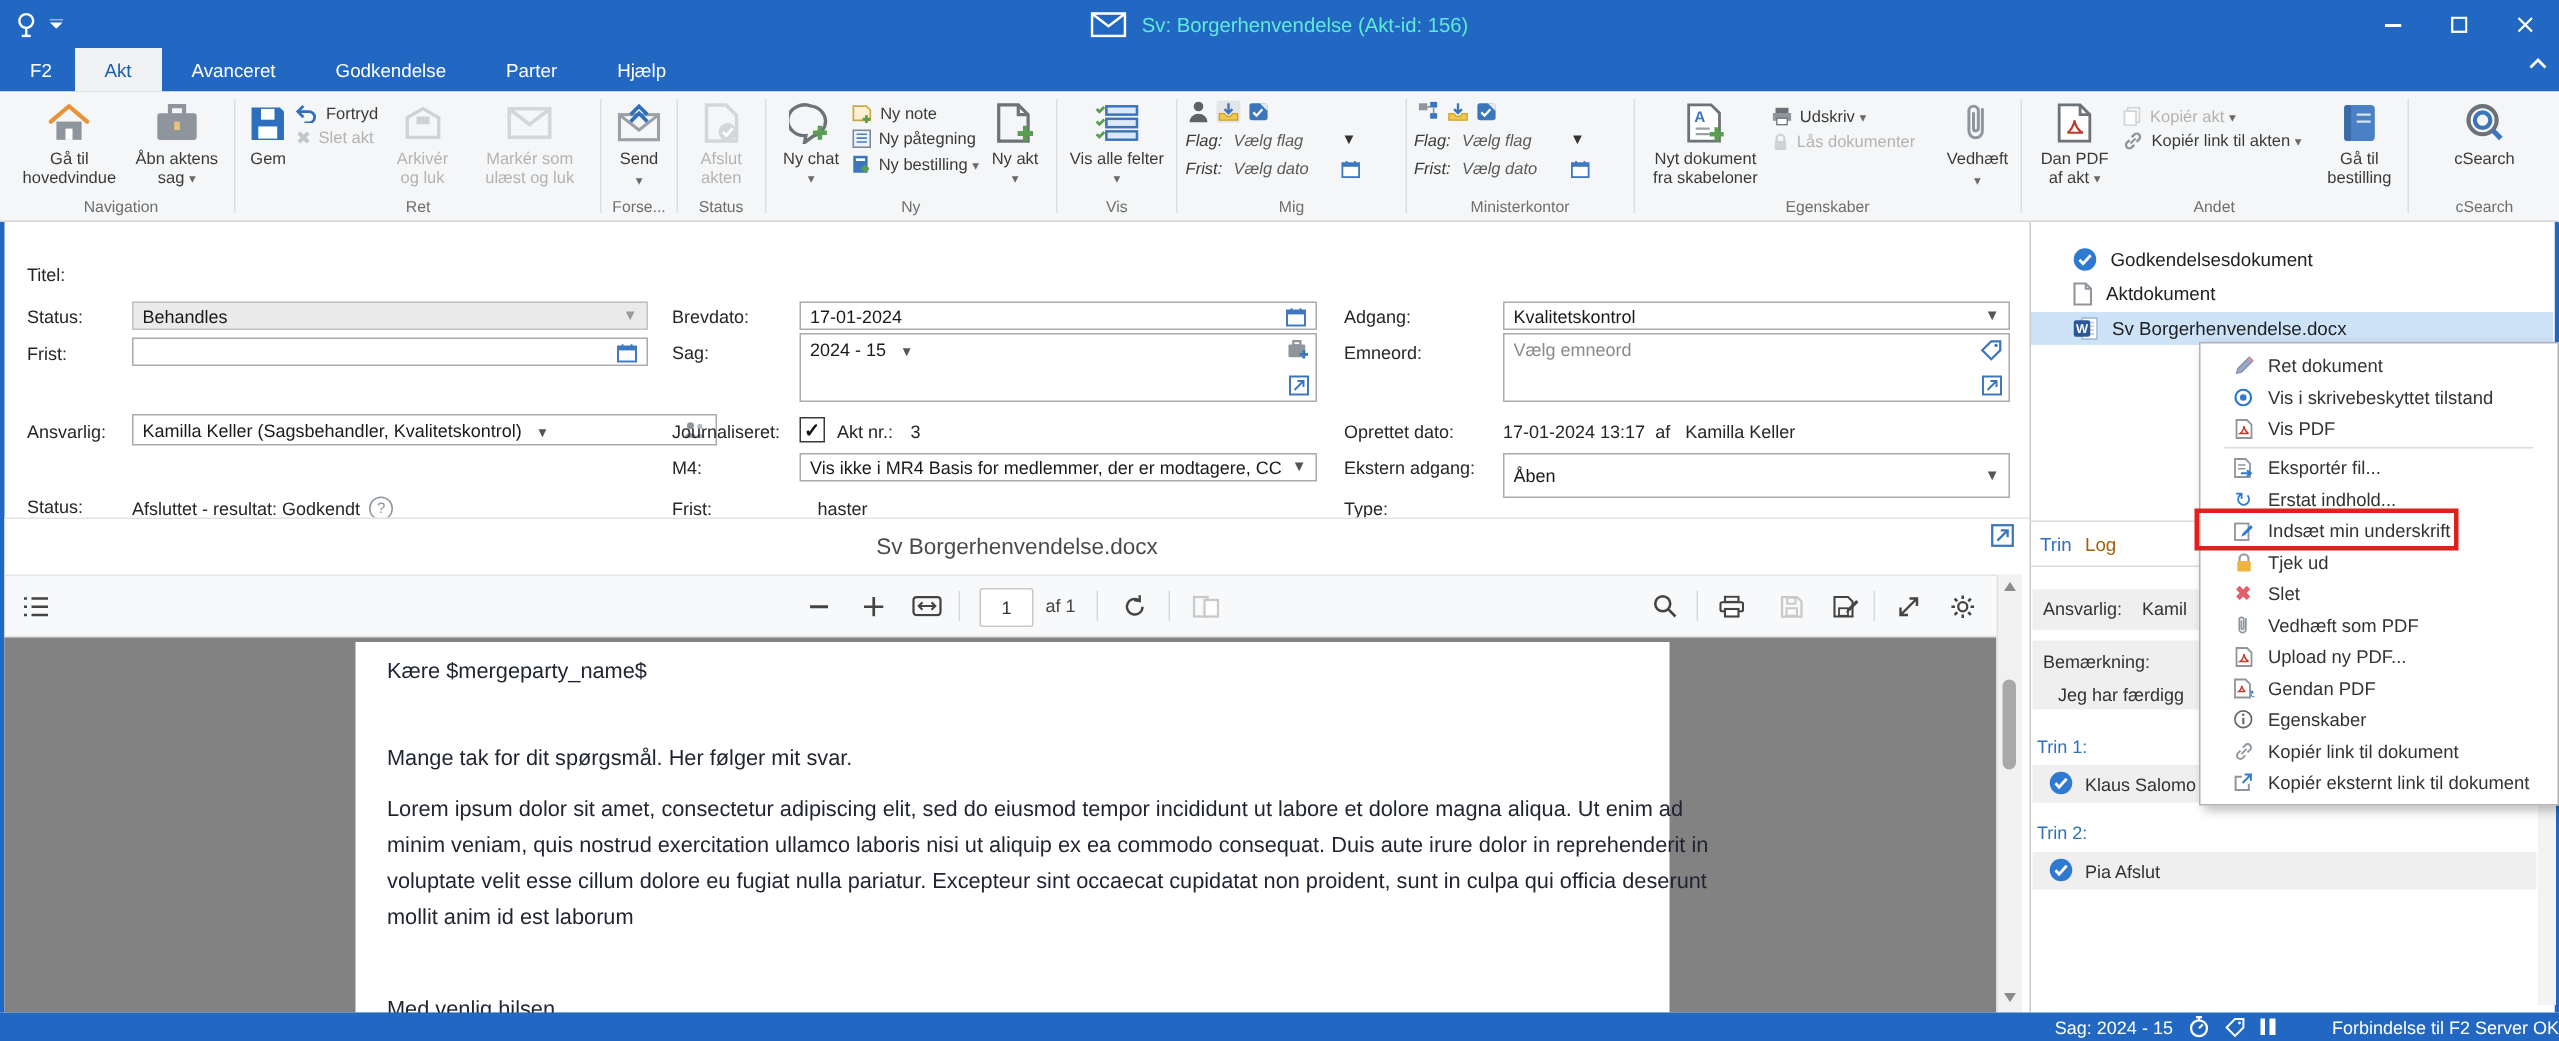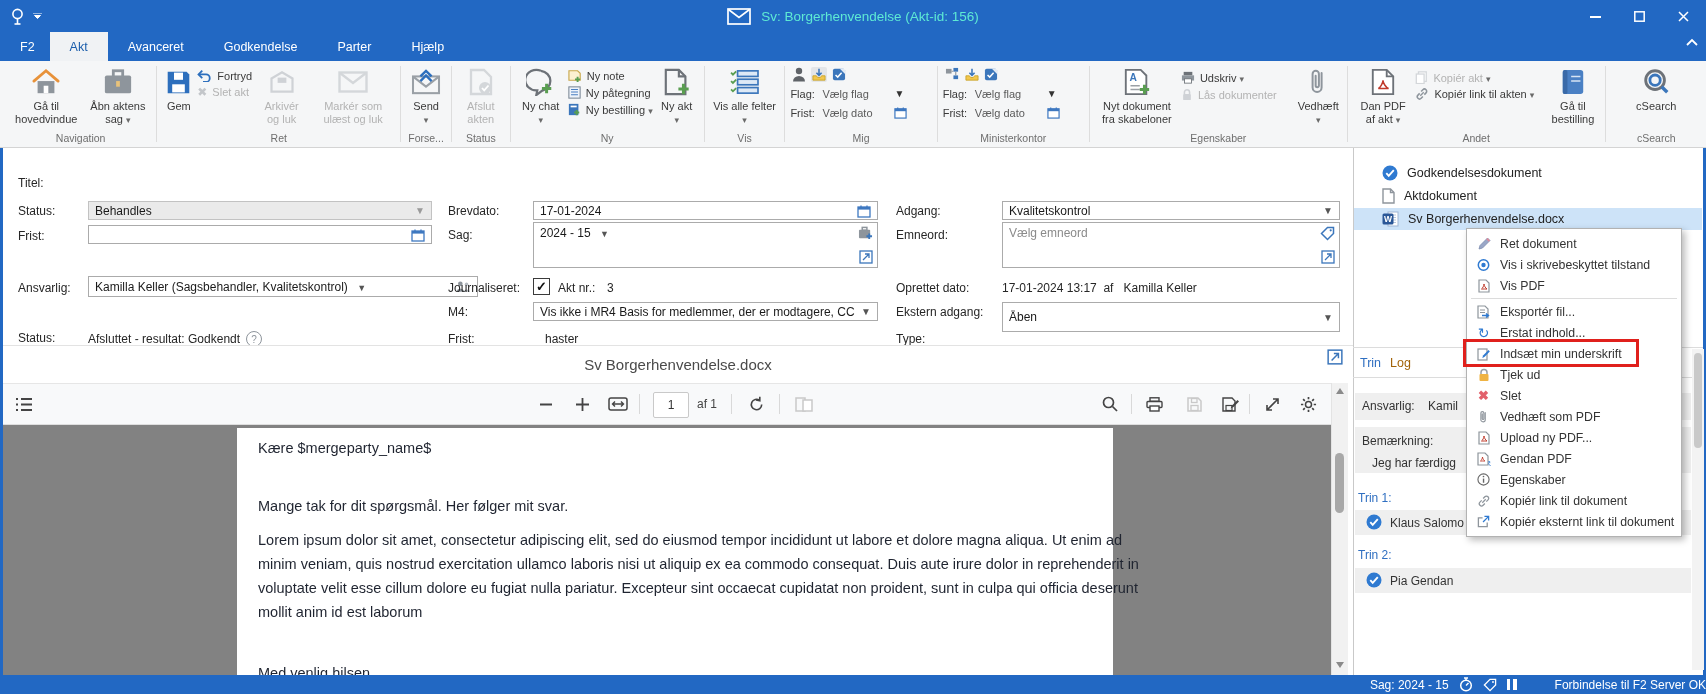--- a/index.html
+++ b/index.html
@@ -30,21 +30,21 @@
   .rg-body{flex:1;display:flex;align-items:flex-start;padding:4px 4px 0 4px;gap:2px;}
   .rg-label{text-align:center;font-size:10.5px;color:#6e6e6e;padding:0 2px 3px 2px;white-space:nowrap;overflow:hidden;}
   .rdiv{width:1px;background:#dddddd;margin:5px 1px;}
   .bigbtn{display:flex;flex-direction:column;align-items:center;font-size:11px;color:#3a3a3a;text-align:center;line-height:1.18;gap:3px;padding:2px 3px;max-width:78px;}
   .bigbtn .bi{height:30px;display:flex;align-items:center;justify-content:center;}
   .bigbtn.disabled{color:#b3b3b3;}
   .stack{display:flex;flex-direction:column;gap:4px;padding-top:4px;font-size:11px;color:#3a3a3a;}
   .srow{display:flex;align-items:center;gap:5px;white-space:nowrap;}
   .srow.disabled{color:#b3b3b3;}
   .caret{font-size:9px;color:#6a6a6a;line-height:1;}
-  .flaggrid{display:flex;flex-direction:column;font-size:11px;color:#3a3a3a;padding-top:1px;}
+  .flaggrid{display:flex;flex-direction:column;font-size:11px;color:#3a3a3a;padding-top:1px;font-style:italic;}
   .flagicons{display:flex;align-items:center;gap:5px;padding-left:2px;height:20px;}
   .flagrow{display:flex;align-items:center;height:19px;white-space:nowrap;}
   .flagrow .k{width:32px;}
   .flagrow .v{color:#5a5a5a;width:72px;}
 
   
   .sideborder{width:3px;background:#2268c3;}
 
   
   .lbl{position:absolute;font-size:12px;color:#262626;white-space:nowrap;}
@@ -78,21 +78,21 @@
   .dlist-item{position:absolute;left:1px;width:348px;height:22px;display:flex;align-items:center;gap:9px;padding-left:28px;font-size:12.5px;color:#222;box-sizing:border-box;}
   .dlist-item.selected{background:#cde3f8;}
   .panline{position:absolute;left:0;width:350px;height:1px;background:#dcdcdc;}
   .ptab{position:absolute;font-size:12.5px;}
   .grayrow{position:absolute;left:2px;width:336px;background:#efefef;}
   .ptext{position:absolute;font-size:12px;color:#333;white-space:nowrap;}
   #pscroll{left:1692px;top:349px;width:12px;height:321px;background:#f3f3f3;}
   #pthumb{position:absolute;left:2px;top:4px;width:8px;height:95px;background:#c9c9c9;border-radius:4px;}
 
   
-  #ctxmenu{left:1466px;top:228px;width:214px;background:#fff;border:1px solid #b2b2b2;box-shadow:3px 3px 7px rgba(0,0,0,.28);padding:4px 0;z-index:40;}
+  #ctxmenu{left:1466px;top:228px;width:214px;background:#fff;border:1px solid #b2b2b2;box-shadow:3px 3px 7px rgba(0,0,0,.28);padding:4px 12px;z-index:40;}
   .menu-item{display:flex;align-items:center;gap:8px;height:21px;padding:0 8px;font-size:12.3px;color:#333;white-space:nowrap;}
   .mi-ic{width:17px;display:flex;align-items:center;justify-content:center;flex:none;}
   .menu-sep{height:1px;background:#dcdcdc;margin:2px 4px;}
   #redbox{left:1463px;top:339px;width:176px;height:28px;border:3px solid #e0201c;box-sizing:border-box;z-index:50;pointer-events:none;}
 
   
   #statusbar{left:0;top:675px;width:1706px;height:19px;background:#2268c3;display:flex;align-items:center;justify-content:flex-end;gap:10px;color:#fff;font-size:12px;box-sizing:border-box;}
   .char-ic{line-height:1;}
 </style>
 </head>
@@ -857,21 +857,21 @@
   <div class="ptext" style="left:1390px;top:516px">Klaus Salomo</div>
 
   <div class="ptext" style="left:1358px;top:548px;color:#2f6fc1">Trin 2:</div>
   <div class="grayrow" style="left:1355px;top:568px;height:25px"></div>
   <span class="abs" style="left:1366px;top:572px">
       <svg width="16" height="16" viewBox="0 0 16 16">
         <circle cx="8" cy="8" r="7.5" fill="#2f7ad1"></circle>
         <path d="M4.3 8.2 l2.4 2.6 L11.8 5.2" stroke="#fff" stroke-width="1.9" fill="none"></path>
       </svg>
     </span>
-  <div class="ptext" style="left:1390px;top:574px">Pia Gendan</div>
+  <div class="ptext" style="left:1390px;top:574px">Pia Afslut</div>
 
   <div class="abs" id="pscroll">
     <div id="pthumb"></div>
   </div>
 
   <div class="abs" id="ctxmenu">
     <div class="menu-item">
       <span class="mi-ic">
           <svg width="14" height="14" viewBox="0 0 14 14">
             <path d="M2 12 l1-3.5 L10.5 1 L13 3.5 L5.5 11 Z" fill="#9aa7c7" stroke="#7c8cae" stroke-width="0.8"></path>

